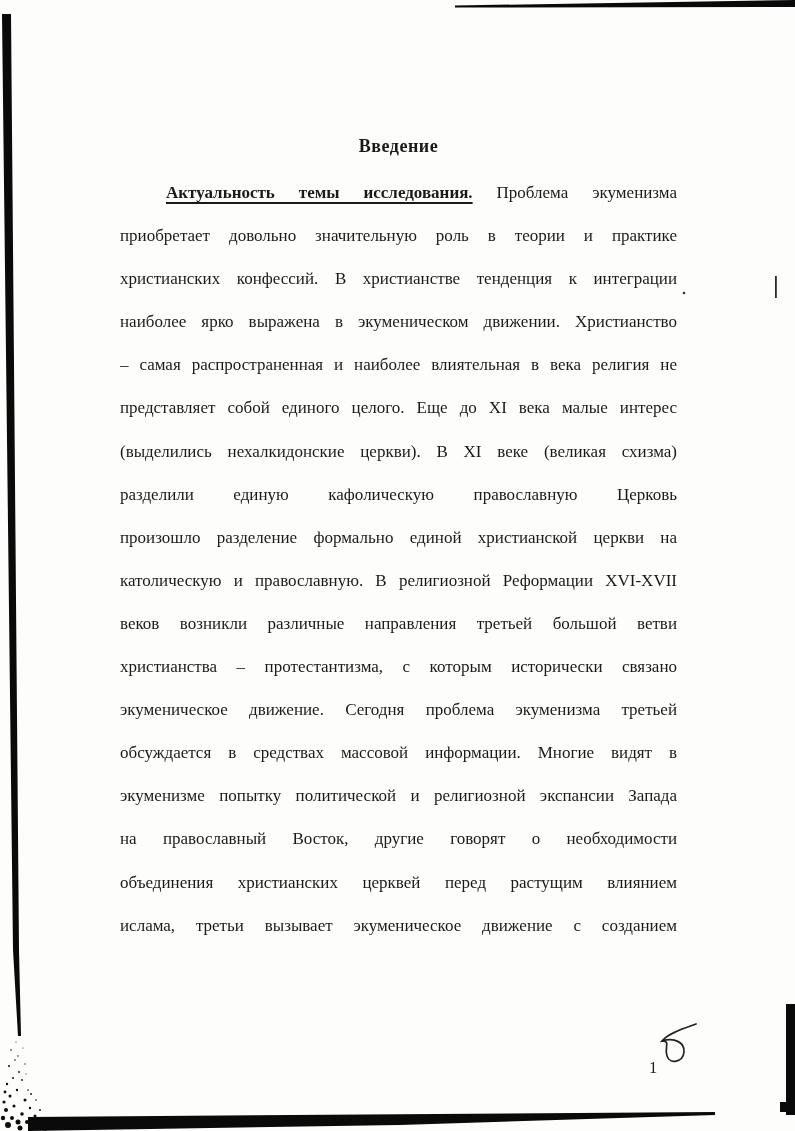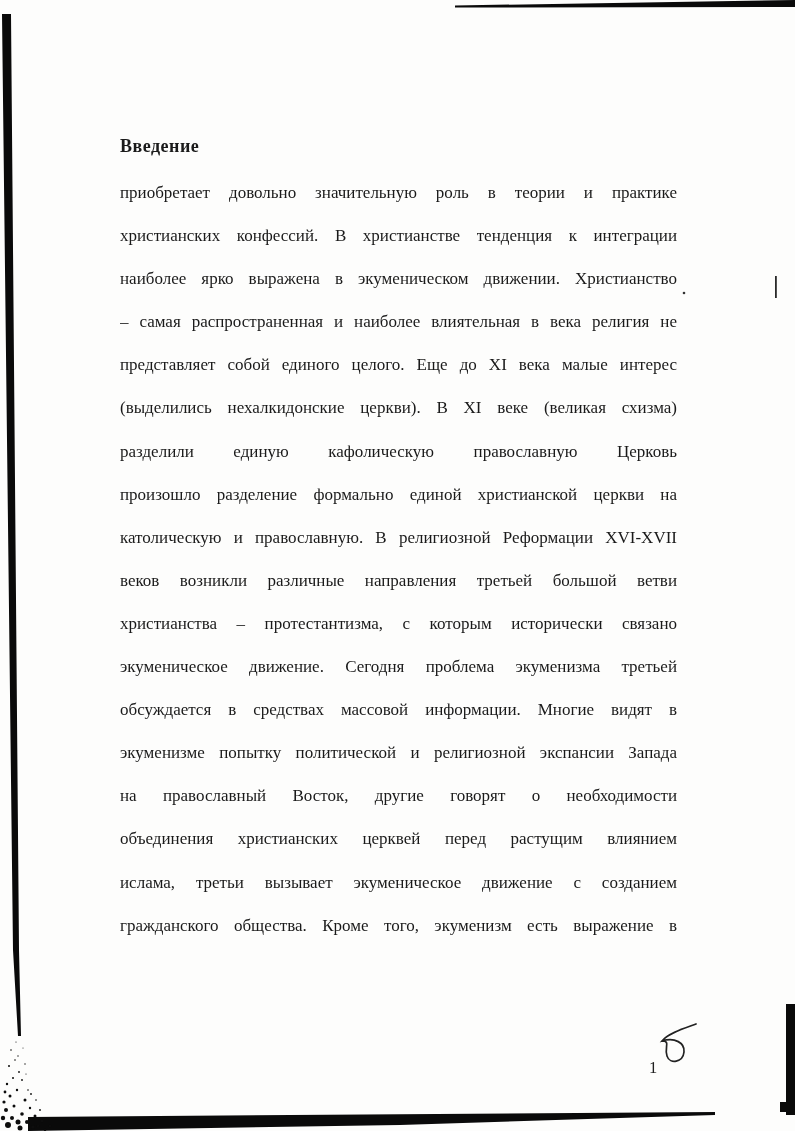--- a/index.html
+++ b/index.html
@@ -10,21 +10,21 @@
     background: #fdfdfc;
     overflow: hidden;
     font-family: "Liberation Serif", "DejaVu Serif", serif;
     color: #1a1a1a;
   }
   .doc-title {
     position: absolute;
     left: 120px;
     top: 136px;
     width: 557px;
-    text-align: left;
+    text-align: center;
     font-size: 18px;
     font-weight: bold;
     letter-spacing: 0.5px;
   }
   .text-block {
     position: absolute;
     left: 120px;
     top: 171px;
     width: 557px;
     font-size: 17px;
@@ -59,38 +59,40 @@
   }
 </style>
 </head>
 <body>
 
 <div class="page">
 
   <div class="doc-title">Введение</div>
 
   <div class="text-block">
+    <div class="line first">
+      <span class="lead">Актуальность темы исследования.</span><span> Проблема экуменизма</span>
+    </div>
     <div class="line">приобретает довольно значительную роль в теории и практике</div>
     <div class="line">христианских конфессий. В христианстве тенденция к интеграции</div>
     <div class="line">наиболее ярко выражена в экуменическом движении. Христианство</div>
     <div class="line">– самая распространенная и наиболее влиятельная в века религия не</div>
     <div class="line">представляет собой единого целого. Еще до XI века малые интерес</div>
     <div class="line">(выделились нехалкидонские церкви). В XI веке (великая схизма)</div>
     <div class="line">разделили единую кафолическую православную Церковь</div>
     <div class="line">произошло разделение формально единой христианской церкви на</div>
     <div class="line">католическую и православную. В религиозной Реформации XVI-XVII</div>
     <div class="line">веков возникли различные направления третьей большой ветви</div>
     <div class="line">христианства – протестантизма, с которым исторически связано</div>
     <div class="line">экуменическое движение. Сегодня проблема экуменизма третьей</div>
     <div class="line">обсуждается в средствах массовой информации. Многие видят в</div>
     <div class="line">экуменизме попытку политической и религиозной экспансии Запада</div>
     <div class="line">на православный Восток, другие говорят о необходимости</div>
     <div class="line">объединения христианских церквей перед растущим влиянием</div>
     <div class="line">ислама, третьи вызывает экуменическое движение с созданием</div>
-    <div class="line">гражданского общества. Кроме того, экуменизм есть выражение в</div>
   </div>
 
   <div class="page-number">1</div>
 
   <svg class="artifacts" viewBox="0 0 795 1131" xmlns="http://www.w3.org/2000/svg">
 
     <polygon points="2,14 11,14 19,950 21,1036 18,1036 13,950" fill="#0a0a0a"></polygon>
 
     <polygon points="455,5.5 795,0 795,7 455,7.5" fill="#0a0a0a"></polygon>
 

